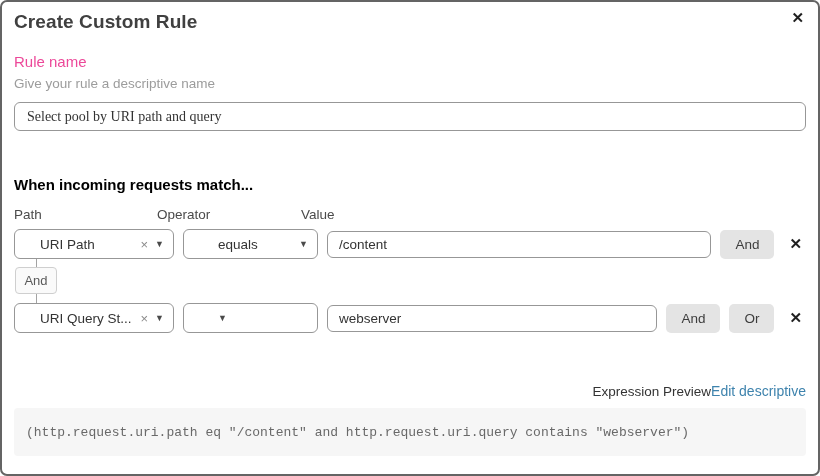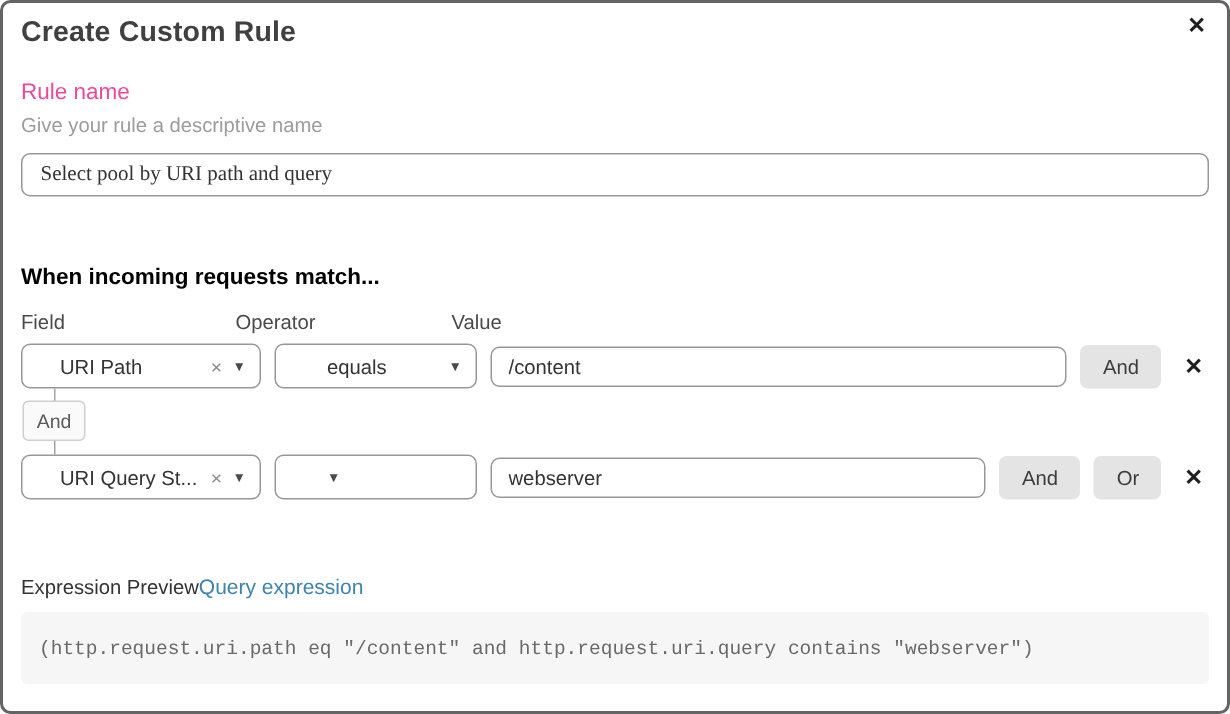--- a/index.html
+++ b/index.html
@@ -154,21 +154,21 @@
     align-items: center;
     justify-content: center;
     font-size: 13px;
     color: #5a5a5a;
     cursor: pointer;
   }
 
   .expr-header {
     margin-top: 50px;
     display: flex;
-    justify-content: flex-start;
+    justify-content: flex-end;
     align-items: baseline;
   }
   .expr-label { font-size: 13.5px; color: #333; }
   .expr-edit-link { font-size: 14px; color: #3e83ad; cursor: pointer; text-decoration: none; }
 
   .expr-code-box {
     margin-top: 9px;
     height: 48px;
     background: #f6f6f6;
     border-radius: 4px;
@@ -191,21 +191,21 @@
   <div class="dialog-title">Create Custom Rule</div>
   <span class="close-btn">✕</span>
 
   <div class="section-label">Rule name</div>
   <div class="helper-text">Give your rule a descriptive name</div>
   <input class="text-input" type="text" value="Select pool by URI path and query" style="">
 
   <div class="match-heading">When incoming requests match...</div>
 
   <div class="cols-row">
-    <div class="col-field">Field</div>
+    <div class="col-field">Path</div>
     <div class="col-operator">Operator</div>
     <div class="col-value">Value</div>
   </div>
 
   <div class="cond-row">
     <div class="select w-field">
       <span class="select-text">URI Path</span>
       <span class="clear-x">×</span>
       <span class="caret">▼</span>
     </div>
@@ -233,19 +233,19 @@
       <span class="caret">▼</span>
     </div>
     <input class="value-input" type="text" value="webserver" style="">
     <button class="combinator-btn">And</button>
     <button class="combinator-btn">Or</button>
     <span class="remove-x">✕</span>
   </div>
 
   <div class="expr-header">
     <span class="expr-label">Expression Preview</span>
-    <a class="expr-edit-link">Query expression</a>
+    <a class="expr-edit-link">Edit descriptive</a>
   </div>
   <div class="expr-code-box">
     <span class="expr-code">(http.request.uri.path eq "/content" and http.request.uri.query contains "webserver")</span>
   </div>
 
 </div>
 
 </body></html>

